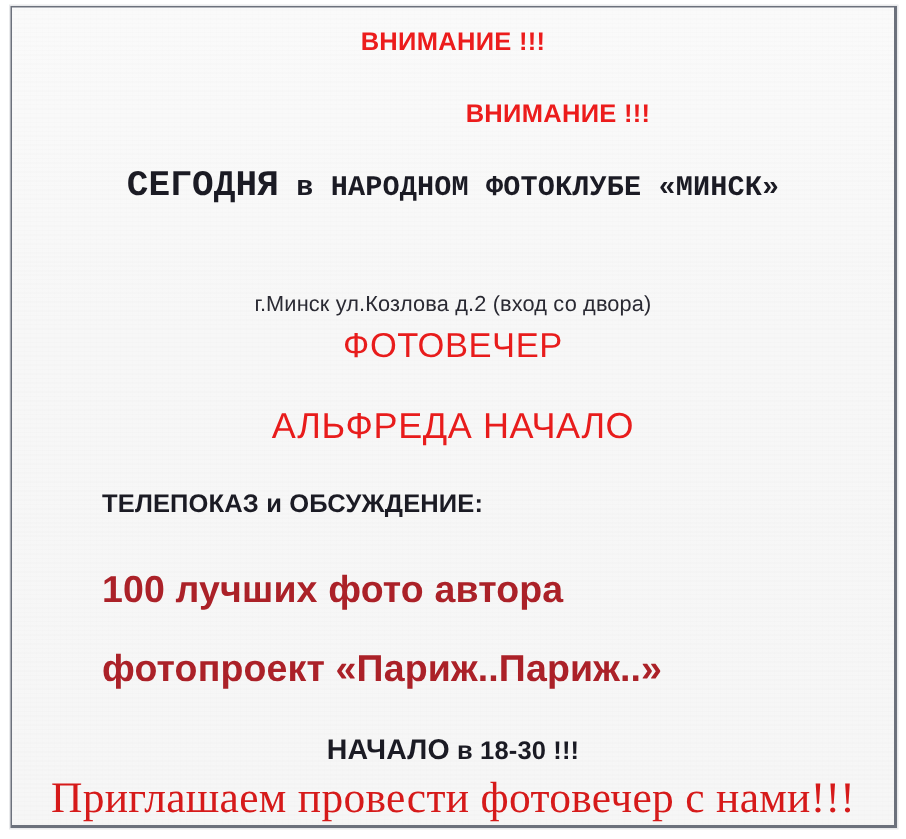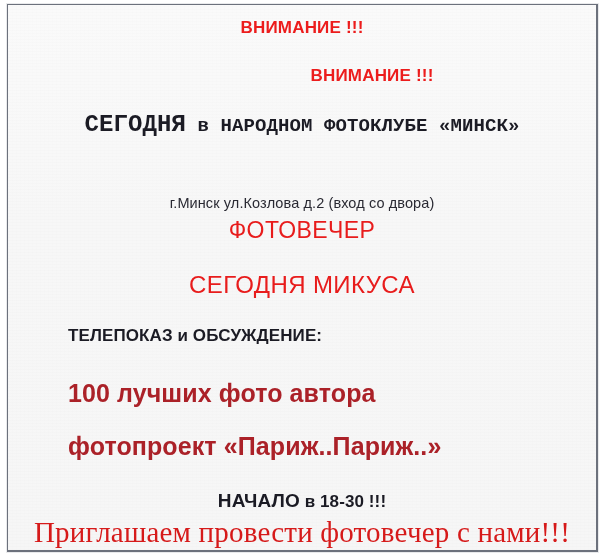--- a/index.html
+++ b/index.html
@@ -162,21 +162,21 @@
       <div class="line center attn nudge-left-attn1" id="l-attn1">ВНИМАНИЕ !!!</div>
 
       <div class="line center attn nudge-right-attn2" id="l-attn2">ВНИМАНИЕ !!!</div>
 
       <div class="line center today" id="l-today"><span class="big">СЕГОДНЯ</span><span class="small"> в НАРОДНОМ ФОТОКЛУБЕ «МИНСК»</span></div>
 
       <div class="line center address" id="l-address">г.Минск ул.Козлова д.2 (вход со двора)</div>
 
       <div class="line center big-red fotovecher" id="l-fotov">ФОТОВЕЧЕР</div>
 
-      <div class="line center big-red author" id="l-author">СЕГОДНЯ  МИКУСА</div>
+      <div class="line center big-red author" id="l-author">АЛЬФРЕДА  НАЧАЛО</div>
 
       <div class="line section-head" id="l-section">ТЕЛЕПОКАЗ  и ОБСУЖДЕНИЕ:</div>
 
       <div class="line item" id="l-item1">100 лучших фото автора</div>
 
 
       <div class="line item" id="l-item3">фотопроект «Париж..Париж..»</div>
 
       <div class="line center start" id="l-start"><span class="big">НАЧАЛО</span><span class="small"> в 18-30 !!!</span></div>
 

